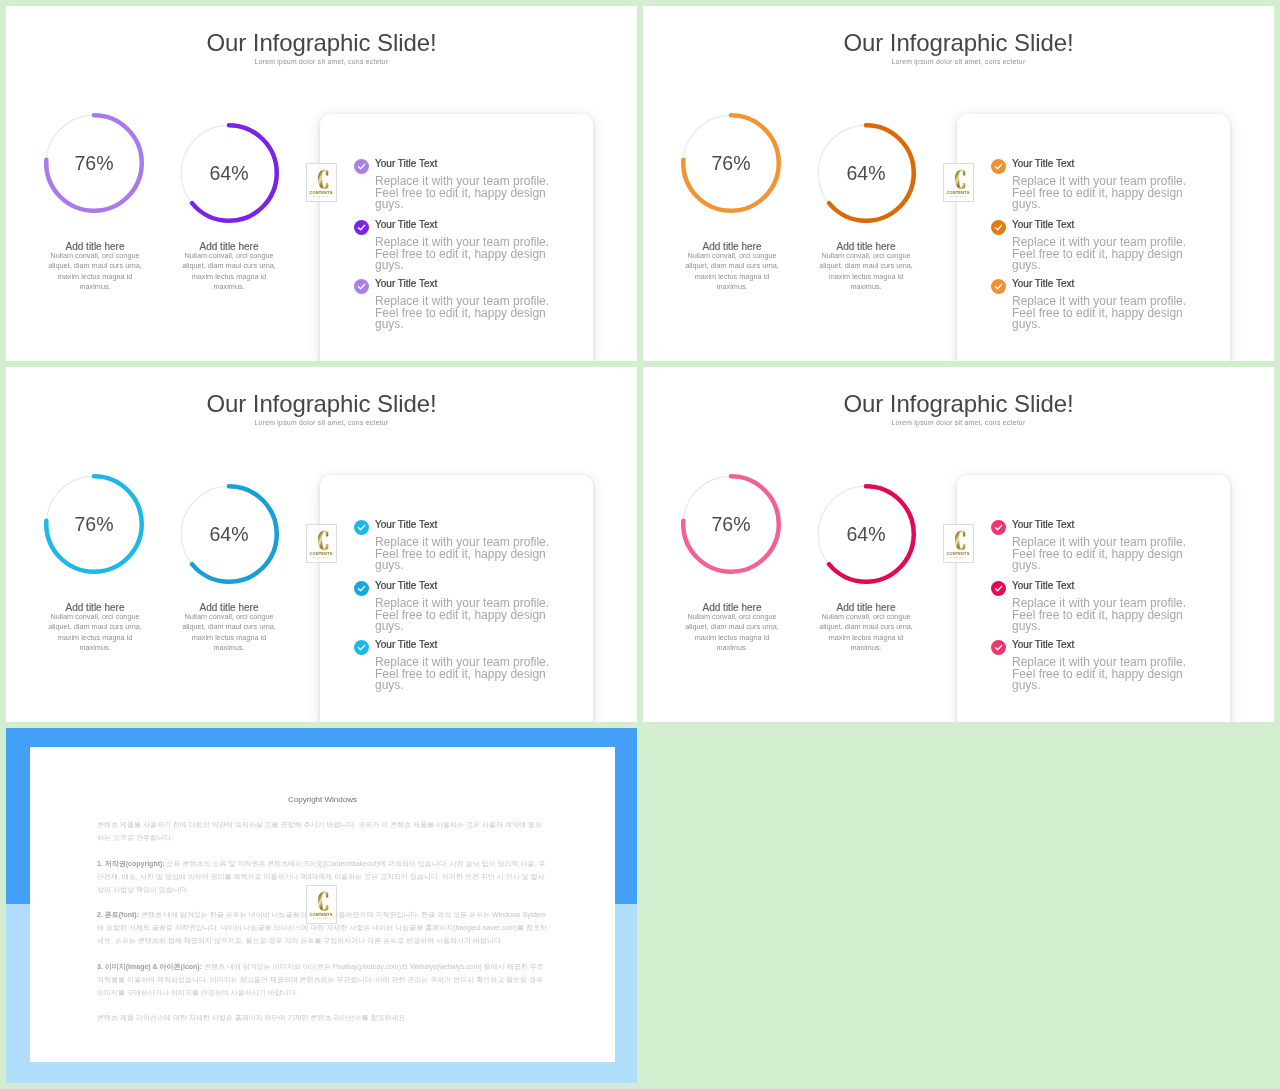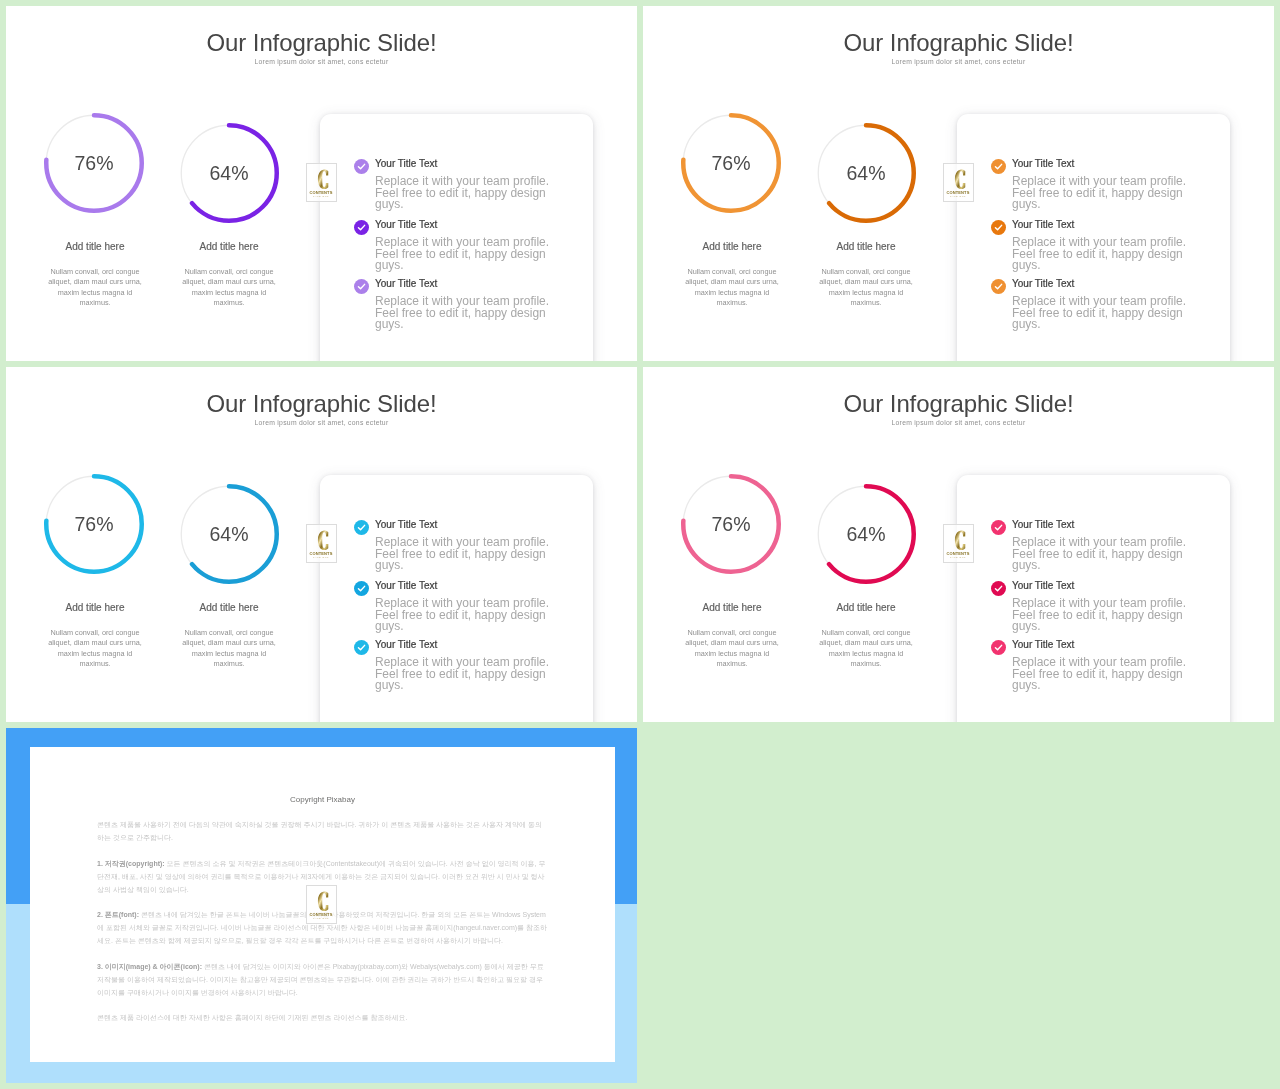--- a/index.html
+++ b/index.html
@@ -26,21 +26,21 @@
   .donut{position:absolute;width:100px;height:100px;}
   .donut svg{display:block;width:100px;height:100px;}
   .donut .pct{position:absolute;left:0;top:0;width:100px;height:100px;display:flex;
     align-items:center;justify-content:center;font-size:19.5px;color:#4b4b4b;letter-spacing:0;}
   .d1{left:38px;top:107px;}
   .d2{left:173px;top:117px;}
 
   .cap-title{position:absolute;top:236px;width:130px;text-align:center;font-size:10px;
     font-weight:400;color:#5f5f5f;line-height:1;-webkit-text-stroke:0.18px #5f5f5f;}
   .cap-body{position:absolute;top:245px;width:98px;text-align:center;font-size:7.3px;
-    color:#919191;line-height:10.3px;margin-top:16px;}
+    color:#919191;line-height:10.3px;}
   .c1t{left:24px;} .c2t{left:158px;}
   .c1{left:40px;} .c2{left:174px;}
 
   
   .card{position:absolute;left:314px;top:108px;width:273px;height:262px;
     background:#fff;border-radius:11px;
     box-shadow:0 1px 4px rgba(70,70,80,.16), 0 2px 13px rgba(80,80,90,.13);}
   .feat{position:absolute;left:34px;width:250px;}
   .feat .ic{position:absolute;left:0;top:0px;width:15px;height:15px;border-radius:50%;}
   .feat .ic svg{display:block;width:15px;height:15px;}
@@ -389,21 +389,21 @@
           </svg>
         </span>
       <span class="wt1">CONTENTS</span>
       <span class="wt2">TAKE OUT</span>
     </div>
   </section>
   <section class="s-e">
     <div class="cc-frame" style="background: rgb(67, 160, 246);"></div>
     <div class="cc-frame-lo" style="background: rgb(175, 223, 252);"></div>
     <div class="cc-paper">
-      <p class="cc-h2">Copyright Pixabay</p>
+      <p class="cc-h2">Copyright Windows</p>
       <div class="cc-body">
         <p>콘텐츠 제품을 사용하기 전에 다음의 약관에 숙지하실 것을 권장해 주시기 바랍니다. 귀하가 이 콘텐츠 제품을 사용하는 것은 사용자 계약에 동의하는 것으로 간주합니다.</p>
         <p><b>1. 저작권(copyright):</b> 모든 콘텐츠의 소유 및 저작권은 콘텐츠테이크아웃(Contentstakeout)에 귀속되어 있습니다. 사전 승낙 없이 영리적 이용, 무단전재, 배포, 사진 및 영상에 의하여 권리를 목적으로 이용하거나 제3자에게 이용하는 것은 금지되어 있습니다. 이러한 요건 위반 시 민사 및 형사상의 사법상 책임이 있습니다.</p>
         <p><b>2. 폰트(font):</b> 콘텐츠 내에 담겨있는 한글 폰트는 네이버 나눔글꼴의 서체를 사용하였으며 저작권입니다. 한글 외의 모든 폰트는 Windows System에 포함된 서체와 글꼴로 저작권입니다. 네이버 나눔글꼴 라이선스에 대한 자세한 사항은 네이버 나눔글꼴 홈페이지(hangeul.naver.com)를 참조하세요. 폰트는 콘텐츠와 함께 제공되지 않으므로, 필요할 경우 각각 폰트를 구입하시거나 다른 폰트로 변경하여 사용하시기 바랍니다.</p>
         <p><b>3. 이미지(image) &amp; 아이콘(icon):</b> 콘텐츠 내에 담겨있는 이미지와 아이콘은 Pixabay(pixabay.com)와 Webalys(webalys.com) 등에서 제공한 무료 저작물을 이용하여 제작되었습니다. 이미지는 참고용만 제공되며 콘텐츠와는 무관합니다. 이에 관한 권리는 귀하가 반드시 확인하고 필요할 경우 이미지를 구매하시거나 이미지를 변경하여 사용하시기 바랍니다.</p>
         <p>콘텐츠 제품 라이선스에 대한 자세한 사항은 홈페이지 하단에 기재된 콘텐츠 라이선스를 참조하세요.</p>
       </div>
     </div>
     <div class="wm wm-cc">
       <span class="wc" aria-label="C">

